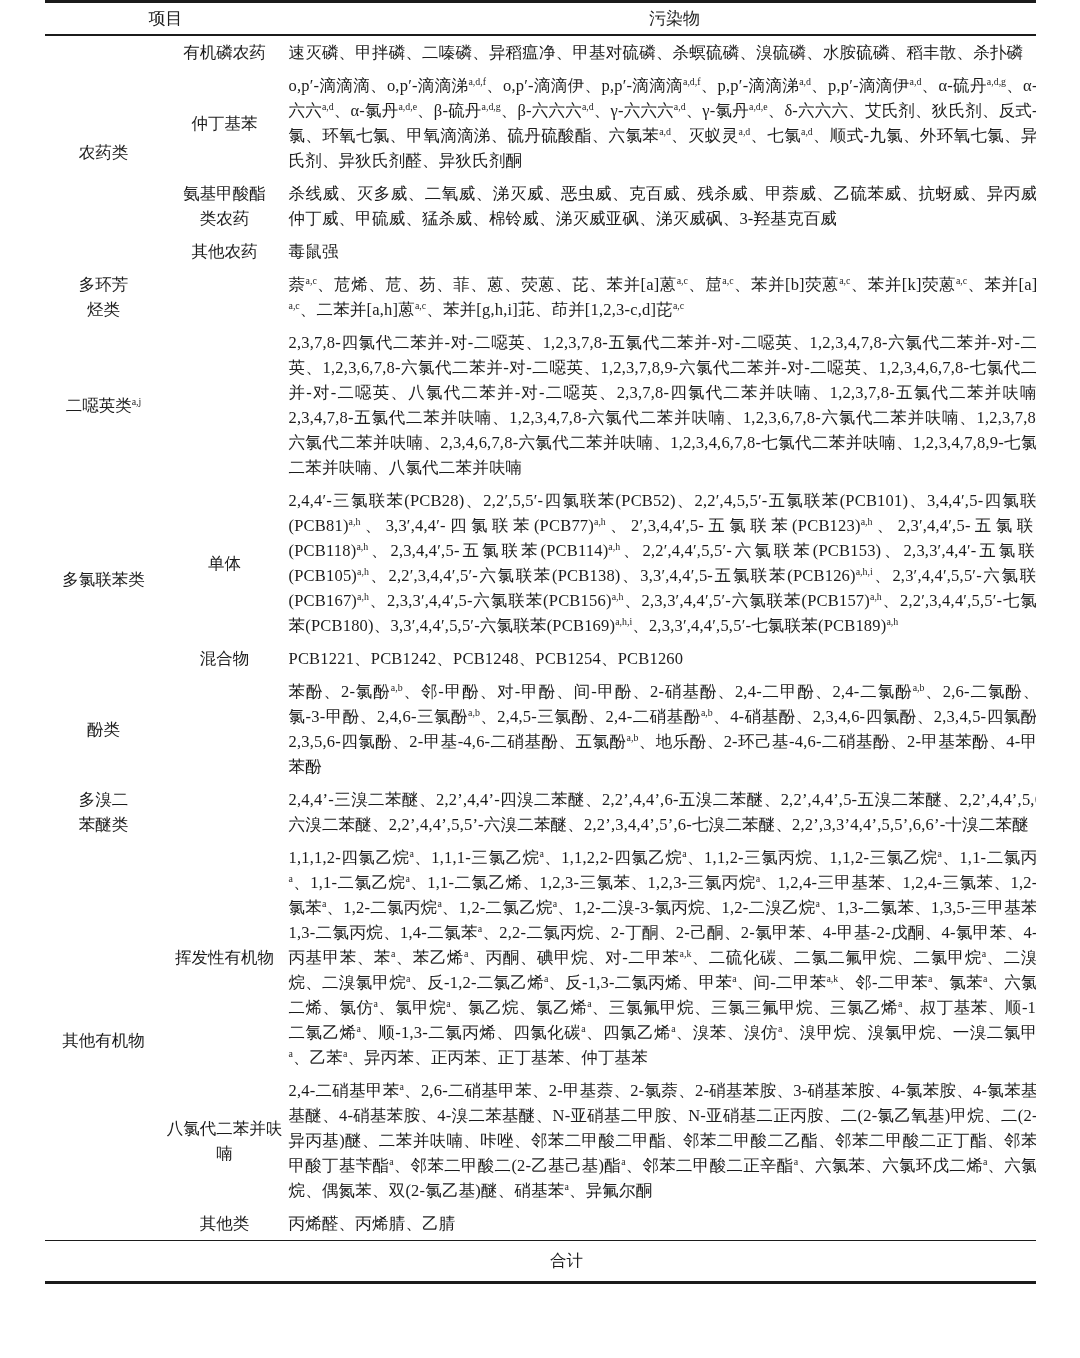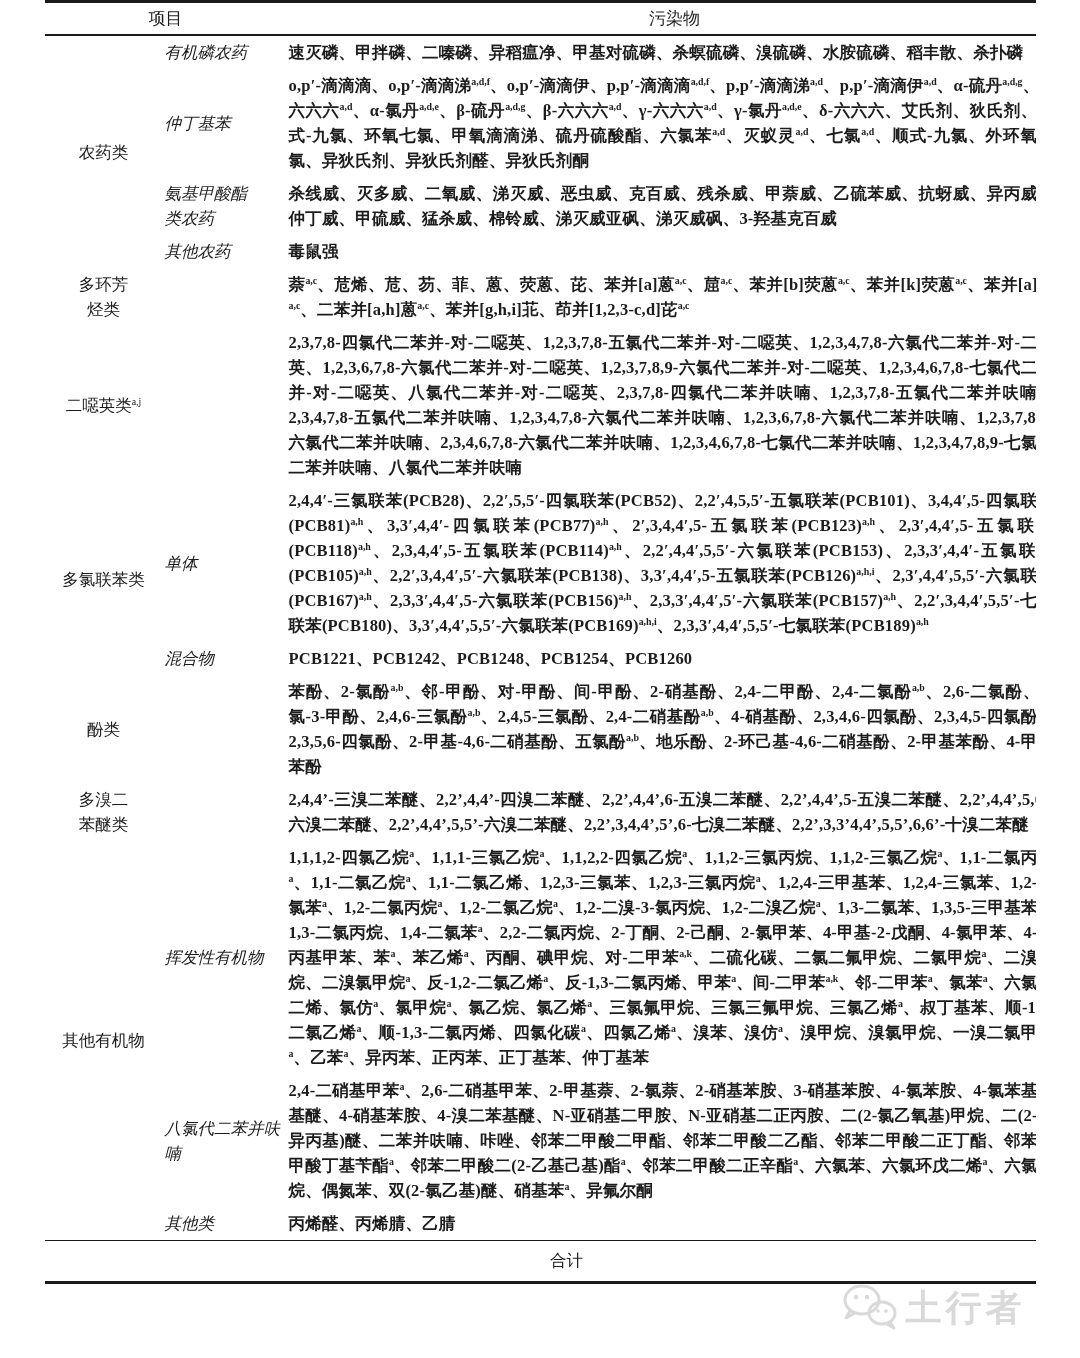--- a/index.html
+++ b/index.html
@@ -41,33 +41,31 @@
     padding: 4px 0;
   }
   td.cat {
     text-align: center;
     white-space: pre-line;
     padding-left: 2px;
     padding-right: 2px;
     font-family: Liberation Serif, serif;
   }
   td.sub {
-    text-align: left;
+    text-align: center;
     white-space: pre-line;
     padding-left: 2px;
     padding-right: 2px;
-    font-style: italic;
   }
   td.pol {
     text-align: justify;
     text-align-last: left;
     padding-left: 2px;
     padding-right: 8px;
     letter-spacing: 0.2px;
-    font-weight: bold;
   }
   td.cnt {
     text-align: center;
     padding-right: 4px;
     margin-top: 29px;
   }
   sup {
     font-size: 0.60em;
     line-height: 0;
     vertical-align: super;
@@ -193,28 +191,13 @@
         <td class="pol">丙烯醛、丙烯腈、乙腈</td>
         <td class="cnt">3</td>
       </tr>
       <tr class="total-row">
         <td colspan="3" class="total-label">合计</td>
         <td class="cnt">243</td>
       </tr>
     </tbody>
   </table>
 
-  <div class="watermark">
-    <span>
-      <svg width="62" height="52" viewBox="0 0 62 52" fill="none">
-        <ellipse cx="24" cy="20" rx="17" ry="14" stroke="#d7d7d7" stroke-width="3"></ellipse>
-        <path d="M12 31 L8 38 L17 33" stroke="#d7d7d7" stroke-width="3" fill="none" stroke-linejoin="round"></path>
-        <ellipse cx="44" cy="33" rx="13" ry="11" stroke="#d7d7d7" stroke-width="3"></ellipse>
-        <path d="M52 42 L56 48 L47 43" stroke="#d7d7d7" stroke-width="3" fill="none" stroke-linejoin="round"></path>
-        <circle cx="18" cy="17" r="2.2" fill="#d7d7d7"></circle>
-        <circle cx="29" cy="17" r="2.2" fill="#d7d7d7"></circle>
-        <circle cx="40" cy="31" r="1.8" fill="#d7d7d7"></circle>
-        <circle cx="48" cy="31" r="1.8" fill="#d7d7d7"></circle>
-      </svg>
-    </span>
-    <span class="wm-text">土行者</span>
-  </div>
 </div>
 
 </body></html>

